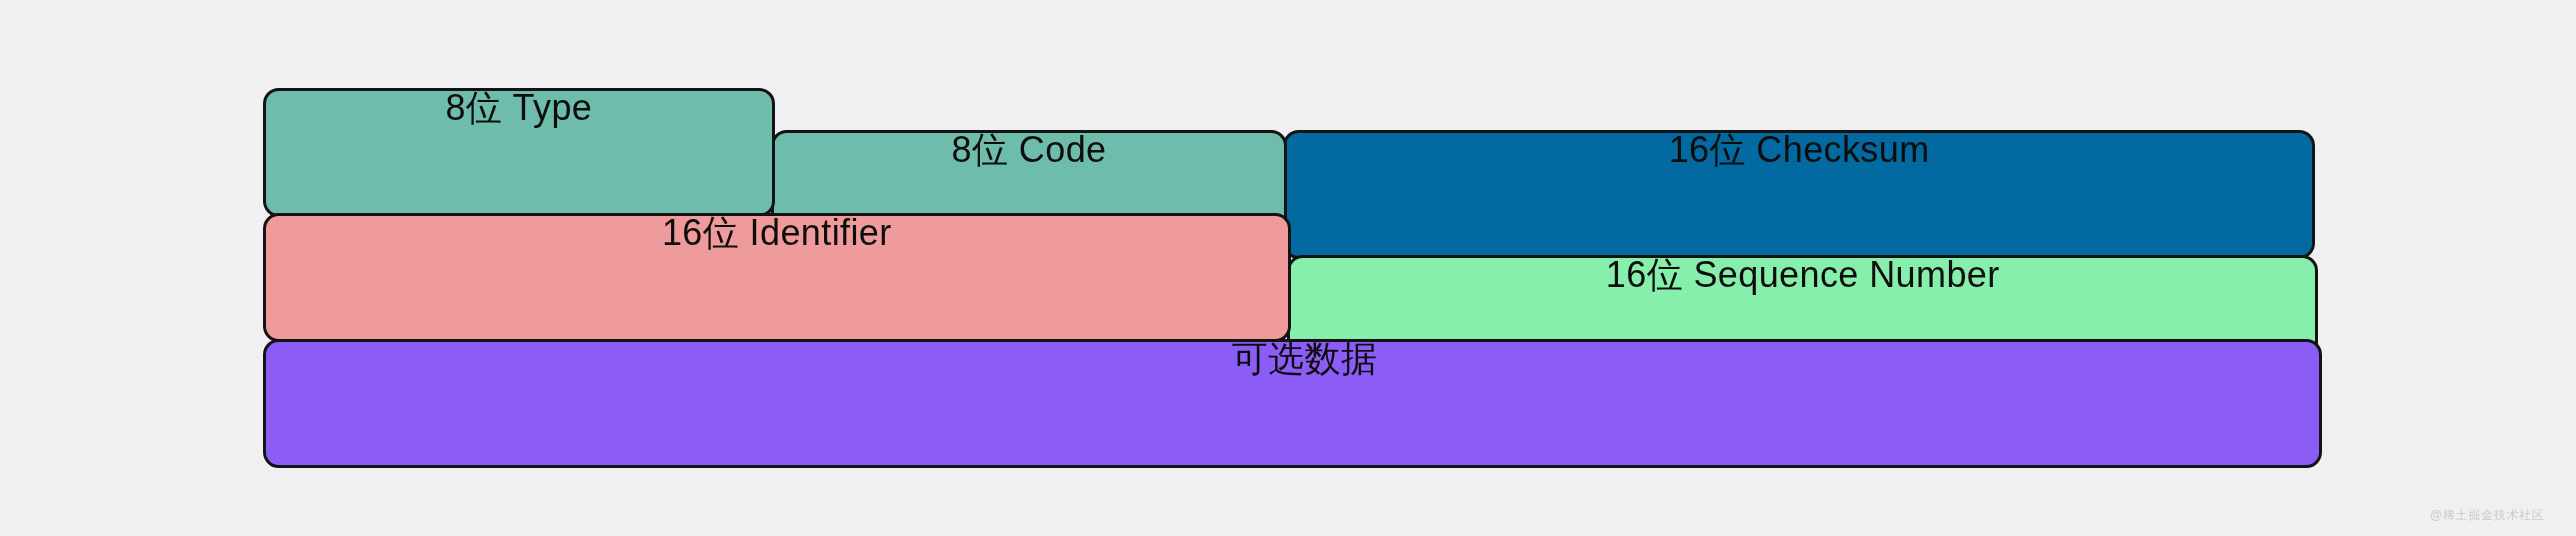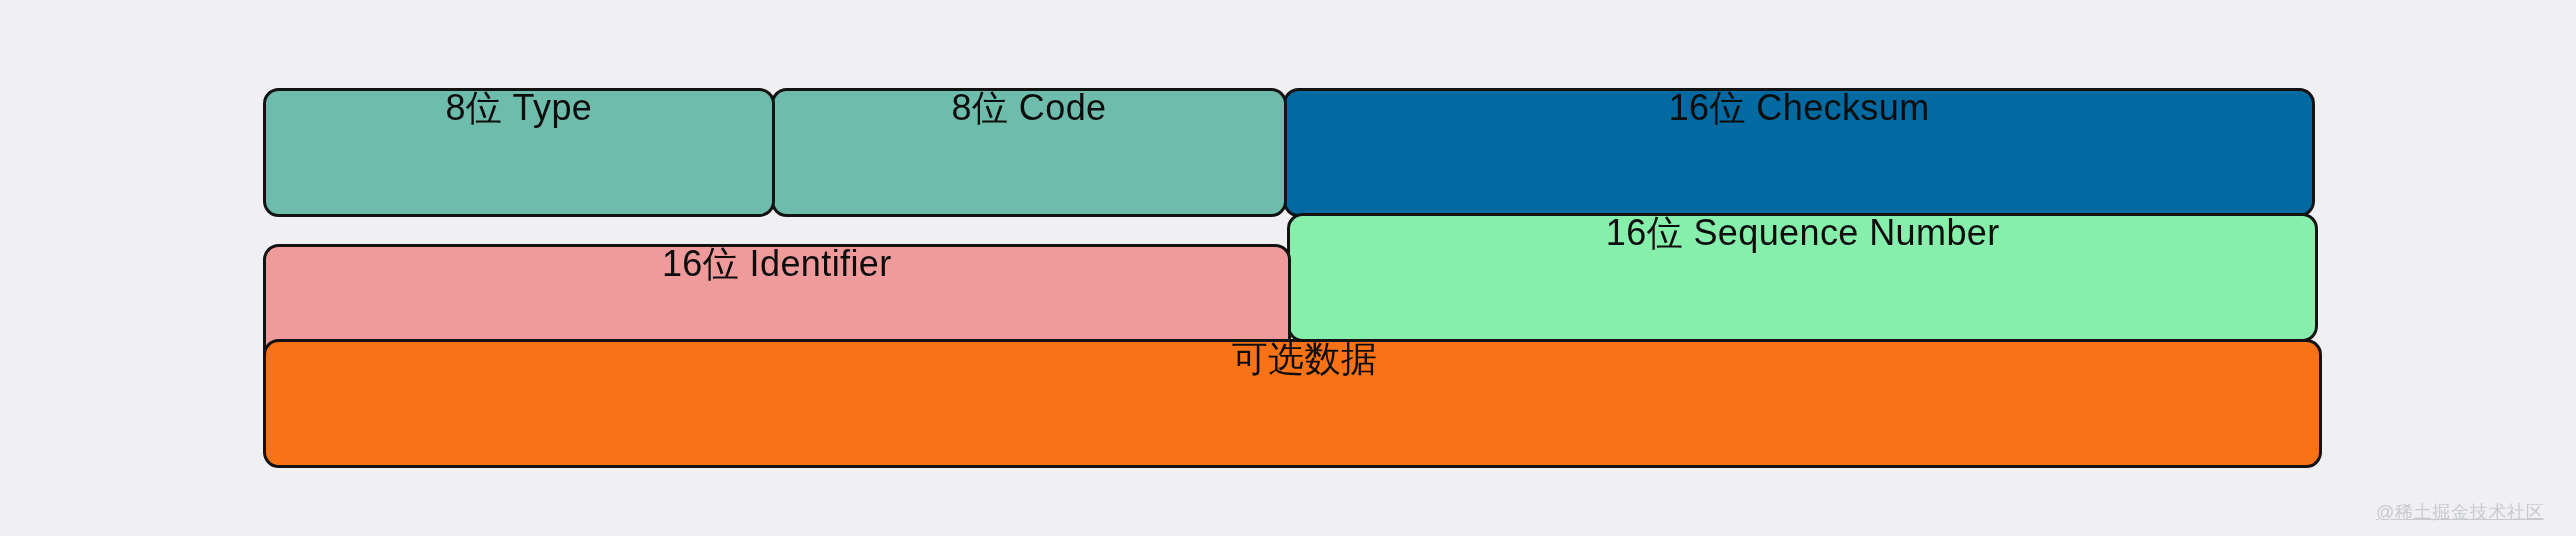--- a/index.html
+++ b/index.html
@@ -45,63 +45,63 @@
     white-space: nowrap;
     height: 100%;
   }
 
   
   .packet-row + .packet-row {
     margin-top: -3.6px;
   }
   .field-cell + .field-cell {
     margin-left: -3.6px;
+    margin-top: 42px;
   }
 
   .field-label {
     display: block;
     transform: translateY(-1.4px);
   }
 
   .watermark {
     position: absolute;
     right: 31.5px;
     bottom: 13px;
-    font-size: 18px;
+    font-size: 12px;
     color: #c8cacd;
     letter-spacing: 0.7px;
     white-space: nowrap;
     user-select: none;
-    text-decoration: underline;
   }
 </style>
 </head>
 <body>
 
 <div id="diagram">
     <div class="packet-row">
       <div class="field-cell" style="background: rgb(110, 188, 171); flex: 0 0 24.85%; z-index: 10;">
         <span class="field-label">8位 Type</span>
       </div>
       <div class="field-cell" style="background: rgb(110, 188, 171); flex: 0 0 25.06%; z-index: 9;">
         <span class="field-label">8位 Code</span>
       </div>
       <div class="field-cell" style="background: #0369a1; flex: 0 0 50.09%; z-index: 8;">
         <span class="field-label">16位 Checksum</span>
       </div>
     </div>
     <div class="packet-row">
-      <div class="field-cell" style="background: rgb(240, 155, 155); flex: 0 0 49.91%; z-index: 10; margin-top: 31px;">
+      <div class="field-cell" style="background: rgb(240, 155, 155); flex: 0 0 49.91%; z-index: 10;">
         <span class="field-label">16位 Identifier</span>
       </div>
       <div class="field-cell" style="background: #86efac; flex: 0 0 50.09%; z-index: 9;">
         <span class="field-label">16位 Sequence Number</span>
       </div>
     </div>
     <div class="packet-row">
-      <div class="field-cell" style="background: #f97316; flex: 0 0 100%; z-index: 10; padding-left: 24px;">
+      <div class="field-cell" style="background: #8b5cf6; flex: 0 0 100%; z-index: 10; padding-left: 24px;">
         <span class="field-label">可选数据</span>
       </div>
     </div>
   </div>
 
 <div class="watermark">@稀土掘金技术社区</div>
 
 
 </body></html>

